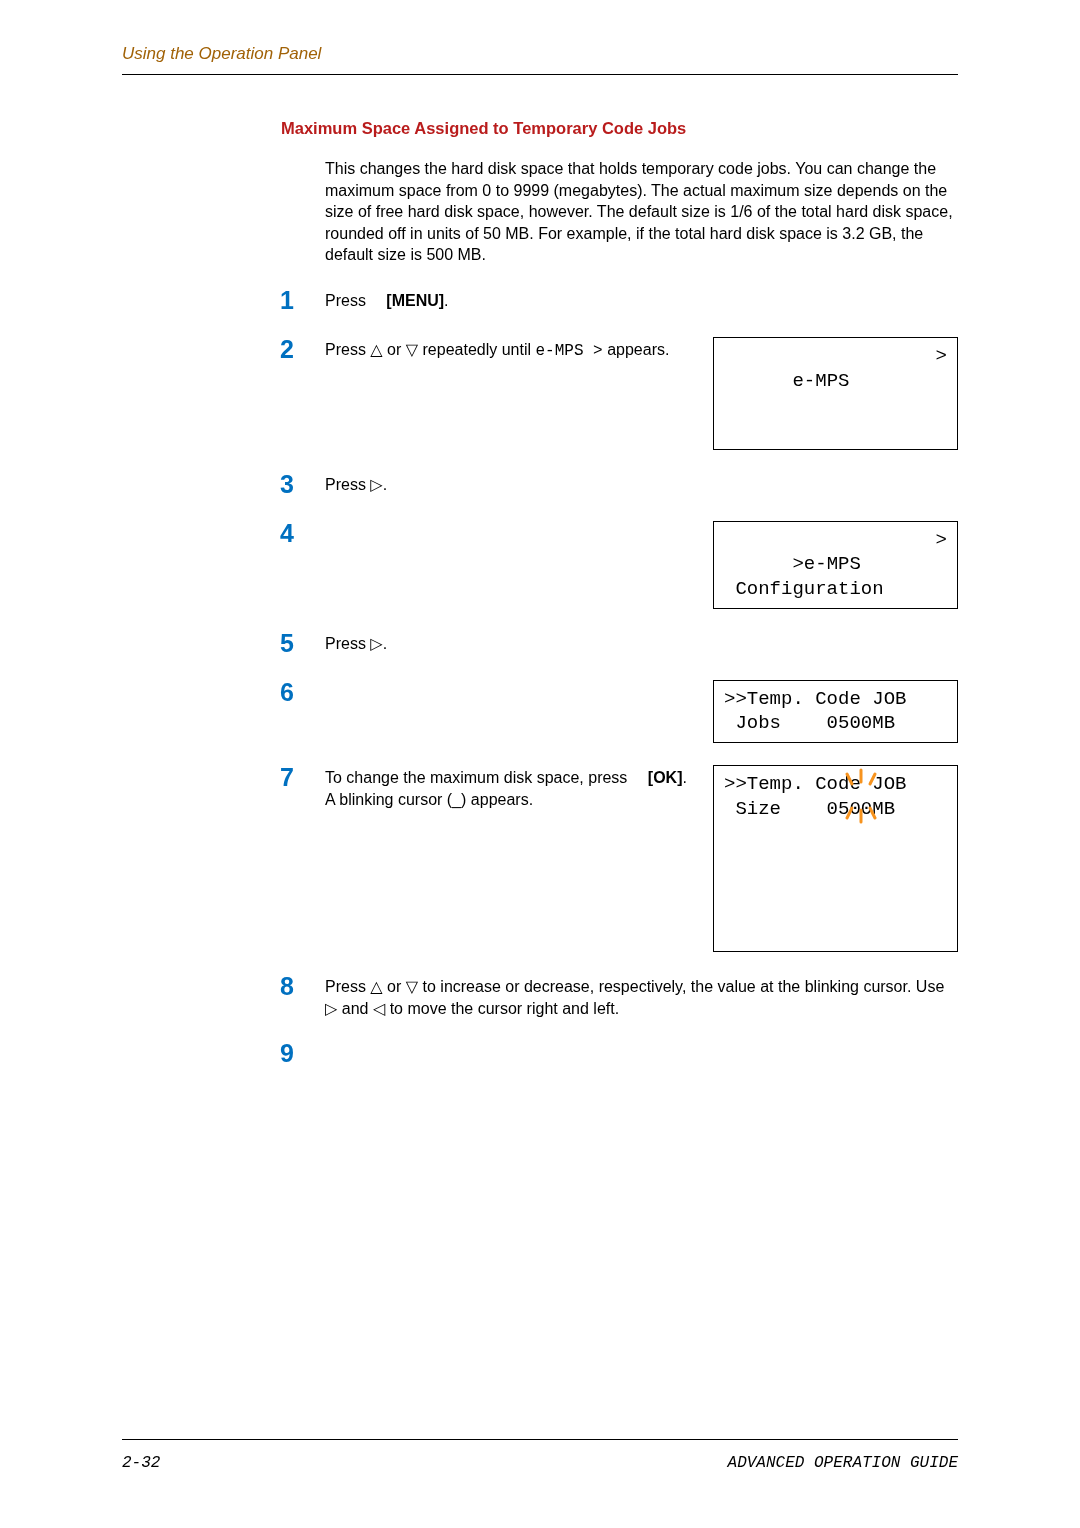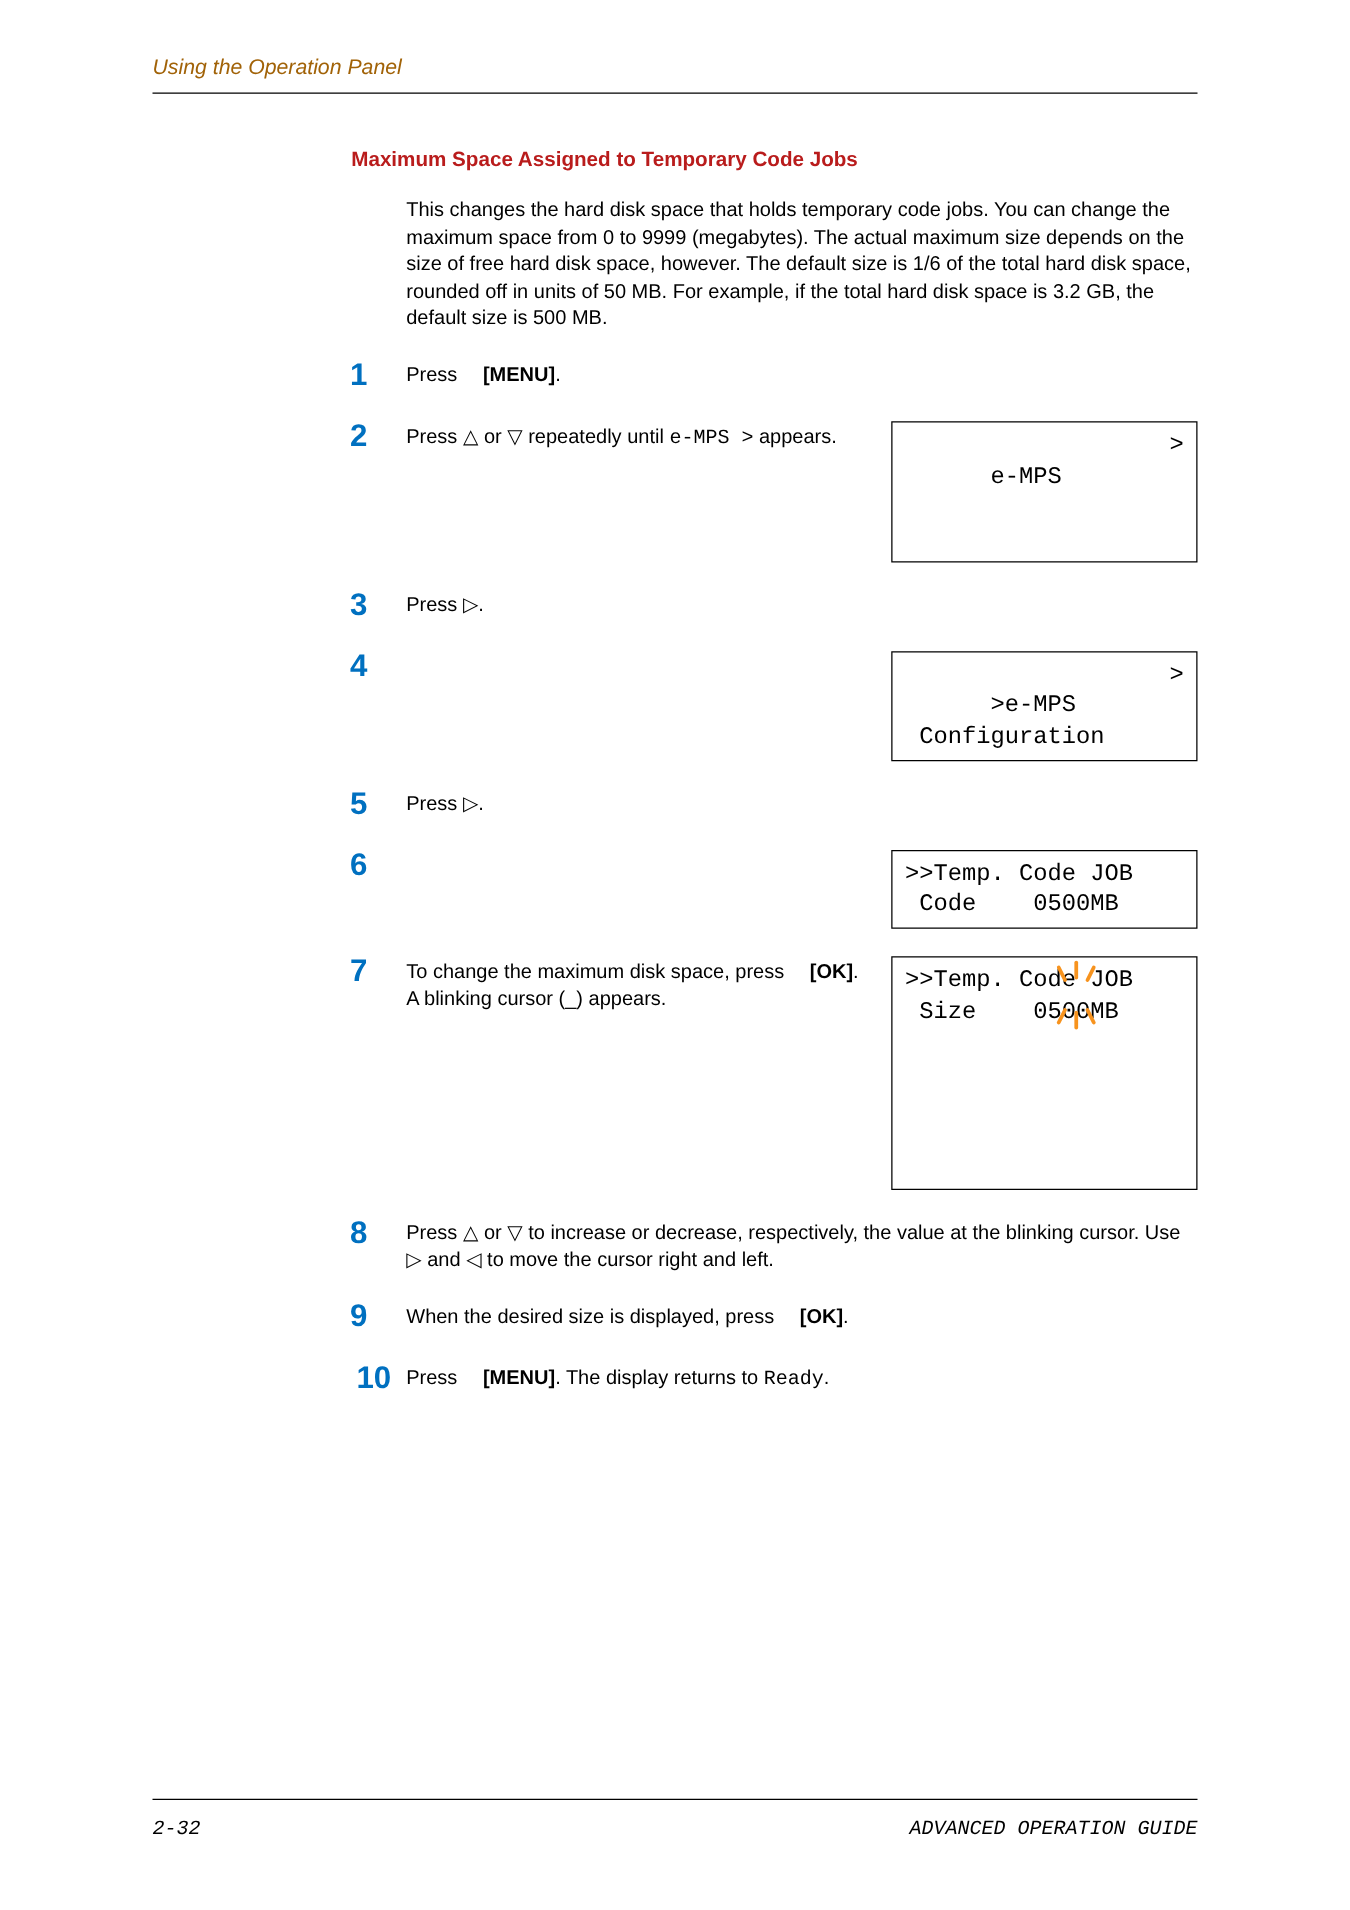--- a/index.html
+++ b/index.html
@@ -220,21 +220,21 @@
         <span>Press </span><span class="tri-right">▷</span><span>.</span>
       </div>
     </div>
   </div>
 
   <div class="step-block">
     <div class="step-pair">
       <div class="step-num">6</div>
     </div>
     <div class="display-box two-line"><span>&gt;&gt;Temp. Code JOB</span>
-<span> Code    0500MB</span></div>
+<span> Jobs    0500MB</span></div>
   </div>
 
   <div class="step-block">
     <div class="step-pair">
       <div class="step-num">7</div>
       <div class="step-text">
         <span>To change the maximum disk space, press </span><b>[OK]</b><span>. A blinking cursor (_) appears.</span>
       </div>
     </div>
     <div class="display-box two-line display-blink"><span>&gt;&gt;Temp. Code JOB</span>
@@ -260,31 +260,22 @@
 
   <div class="step-block">
     <div class="step-num">8</div>
     <div class="step-text-full">
       <span>Press </span><span class="tri-up">△</span><span> or </span><span class="tri-down">▽</span><span> to increase or decrease, respectively, the value at the blinking cursor. Use </span><span class="tri-right">▷</span><span> and </span><span class="tri-left">◁</span><span> to move the cursor right and left.</span>
     </div>
   </div>
 
   <div class="step-block">
     <div class="step-num">9</div>
-    <div class="step-text-full">
-      <span>When the desired size is displayed, press </span><b>[OK]</b><span>.</span>
-    </div>
-  </div>
-
-  <div class="step-block">
-    <div class="step-num" style="width:45px; margin-left:-12px; text-align:right; padding-right:12px;">10</div>
-    <div class="step-text-full">
-      <span>Press </span><b>[MENU]</b><span>. The display returns to </span><span class="mono">Ready</span><span>.</span>
-    </div>
-  </div>
+  </div>
+
 
 </div>
 
 <div class="footer-rule"></div>
 <div class="footer">
   <span>2-32</span>
   <span>ADVANCED OPERATION GUIDE</span>
 </div>
 
 </div>

